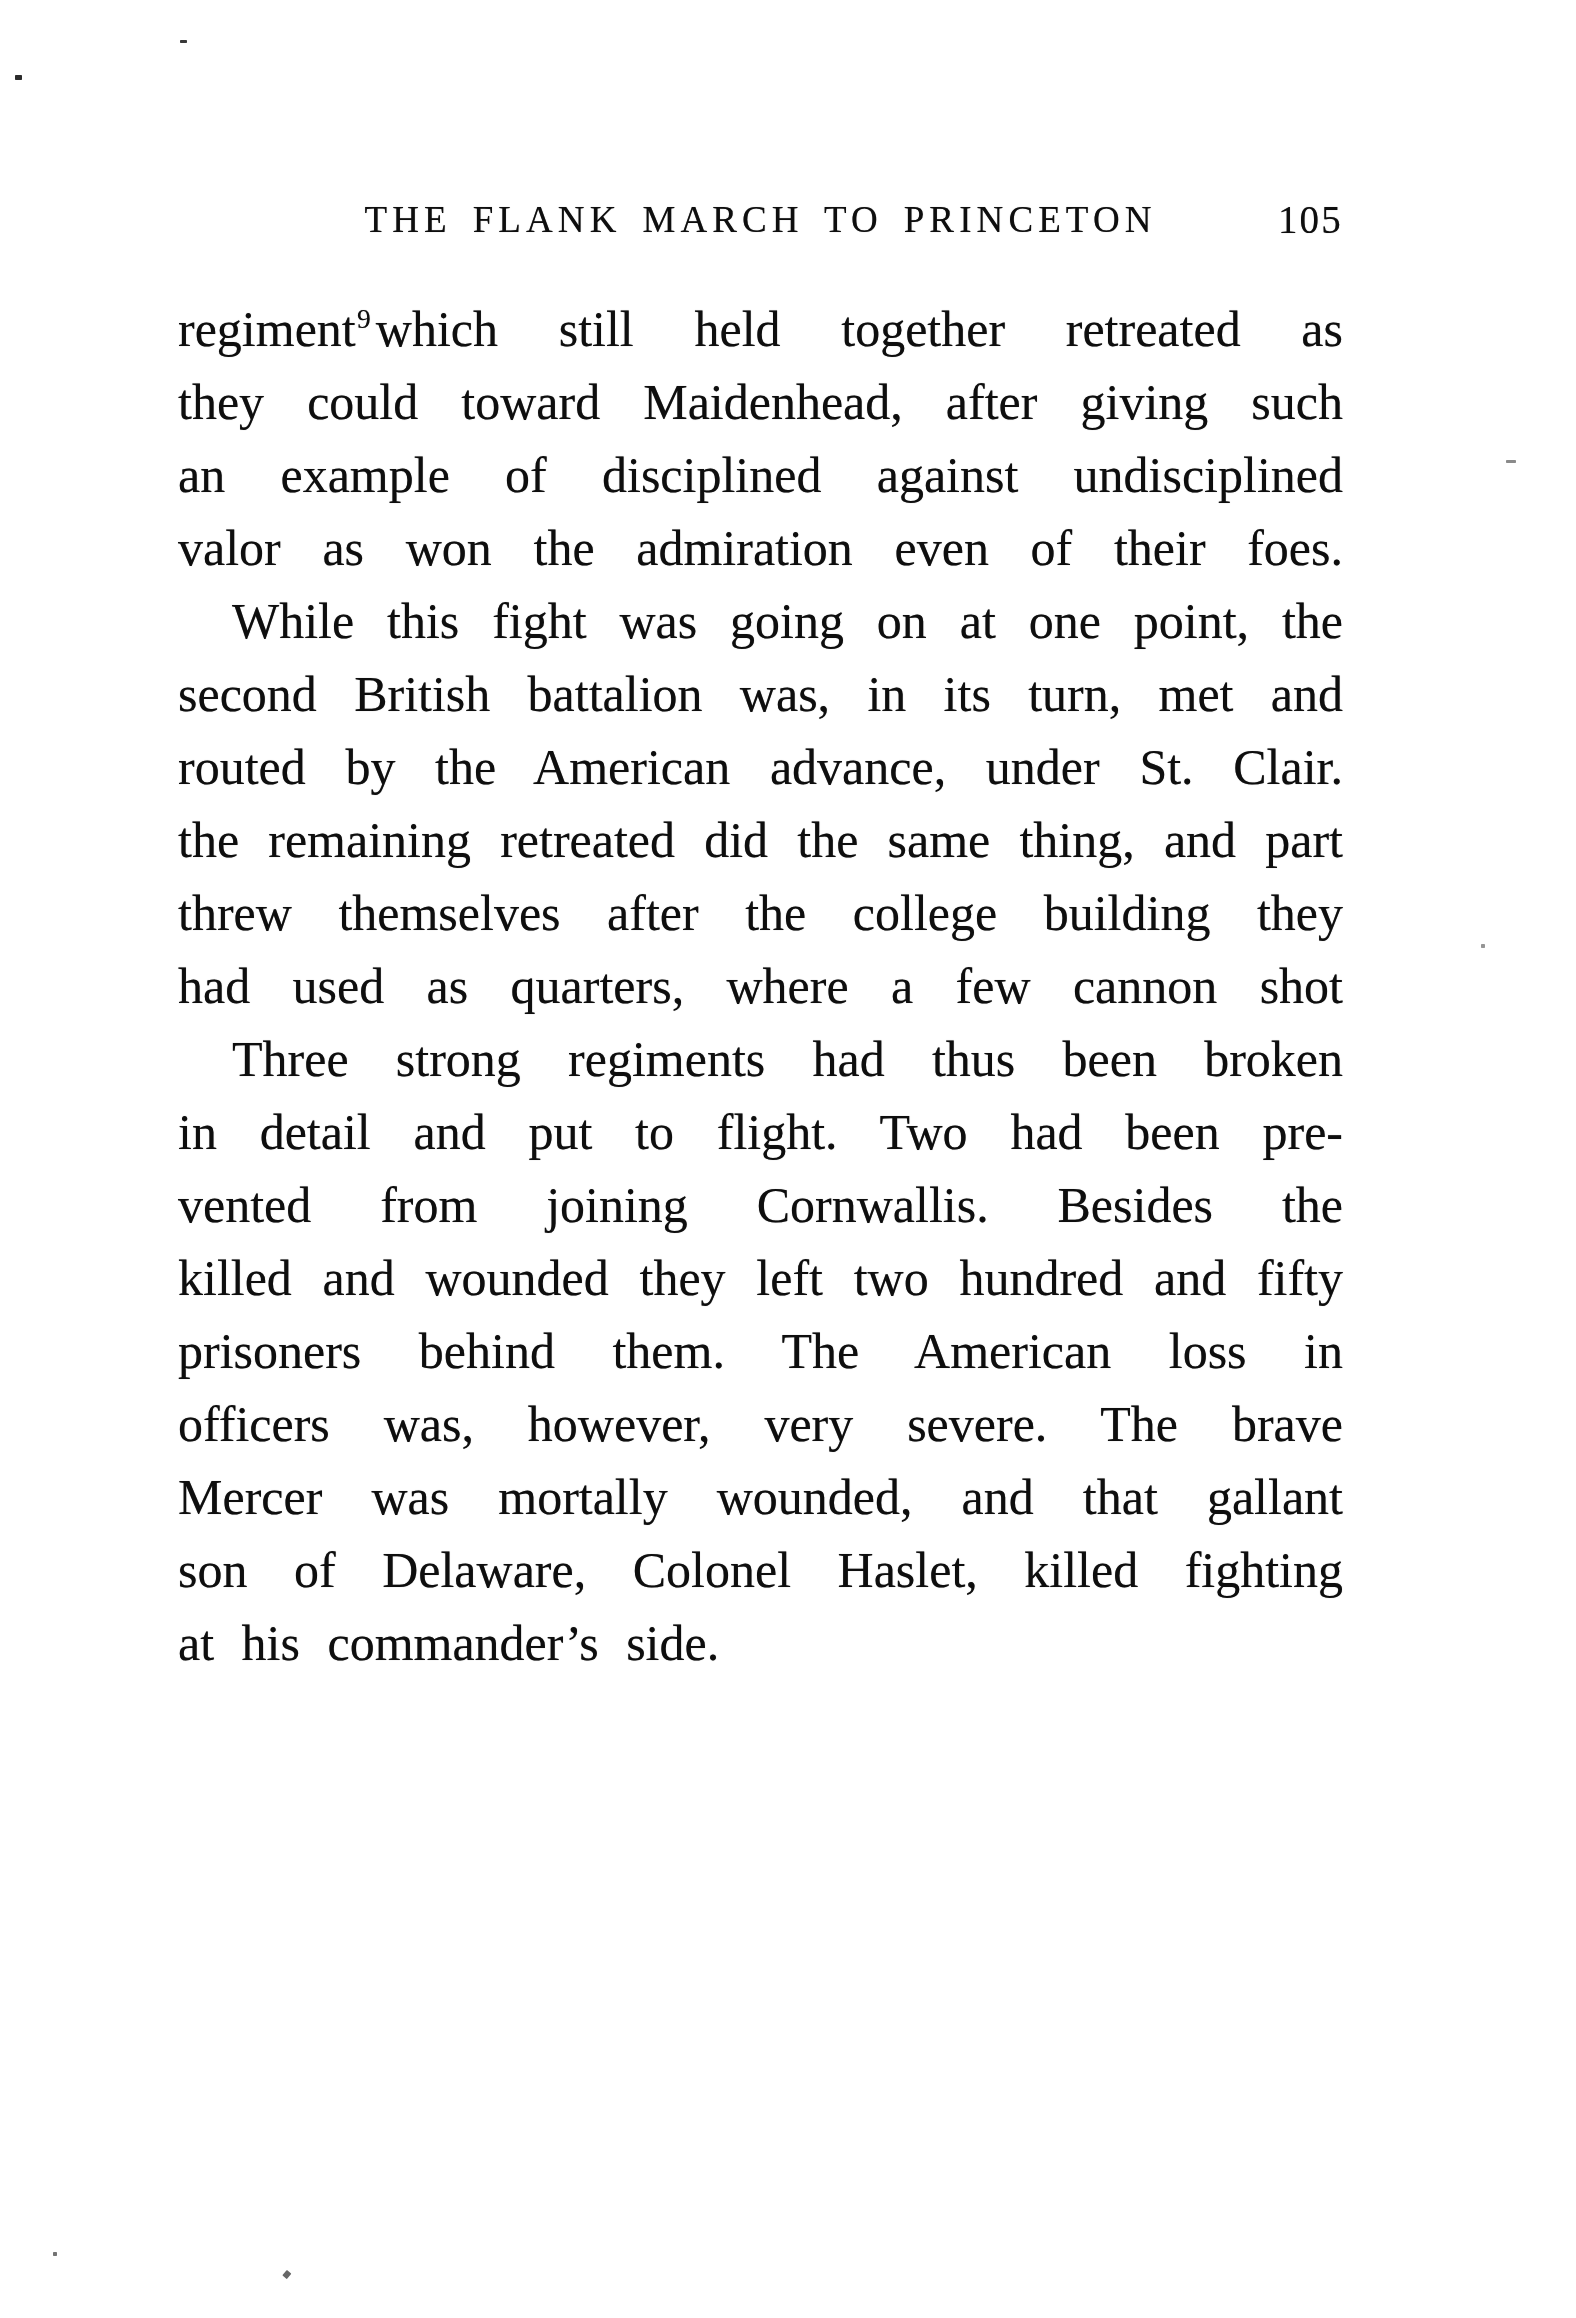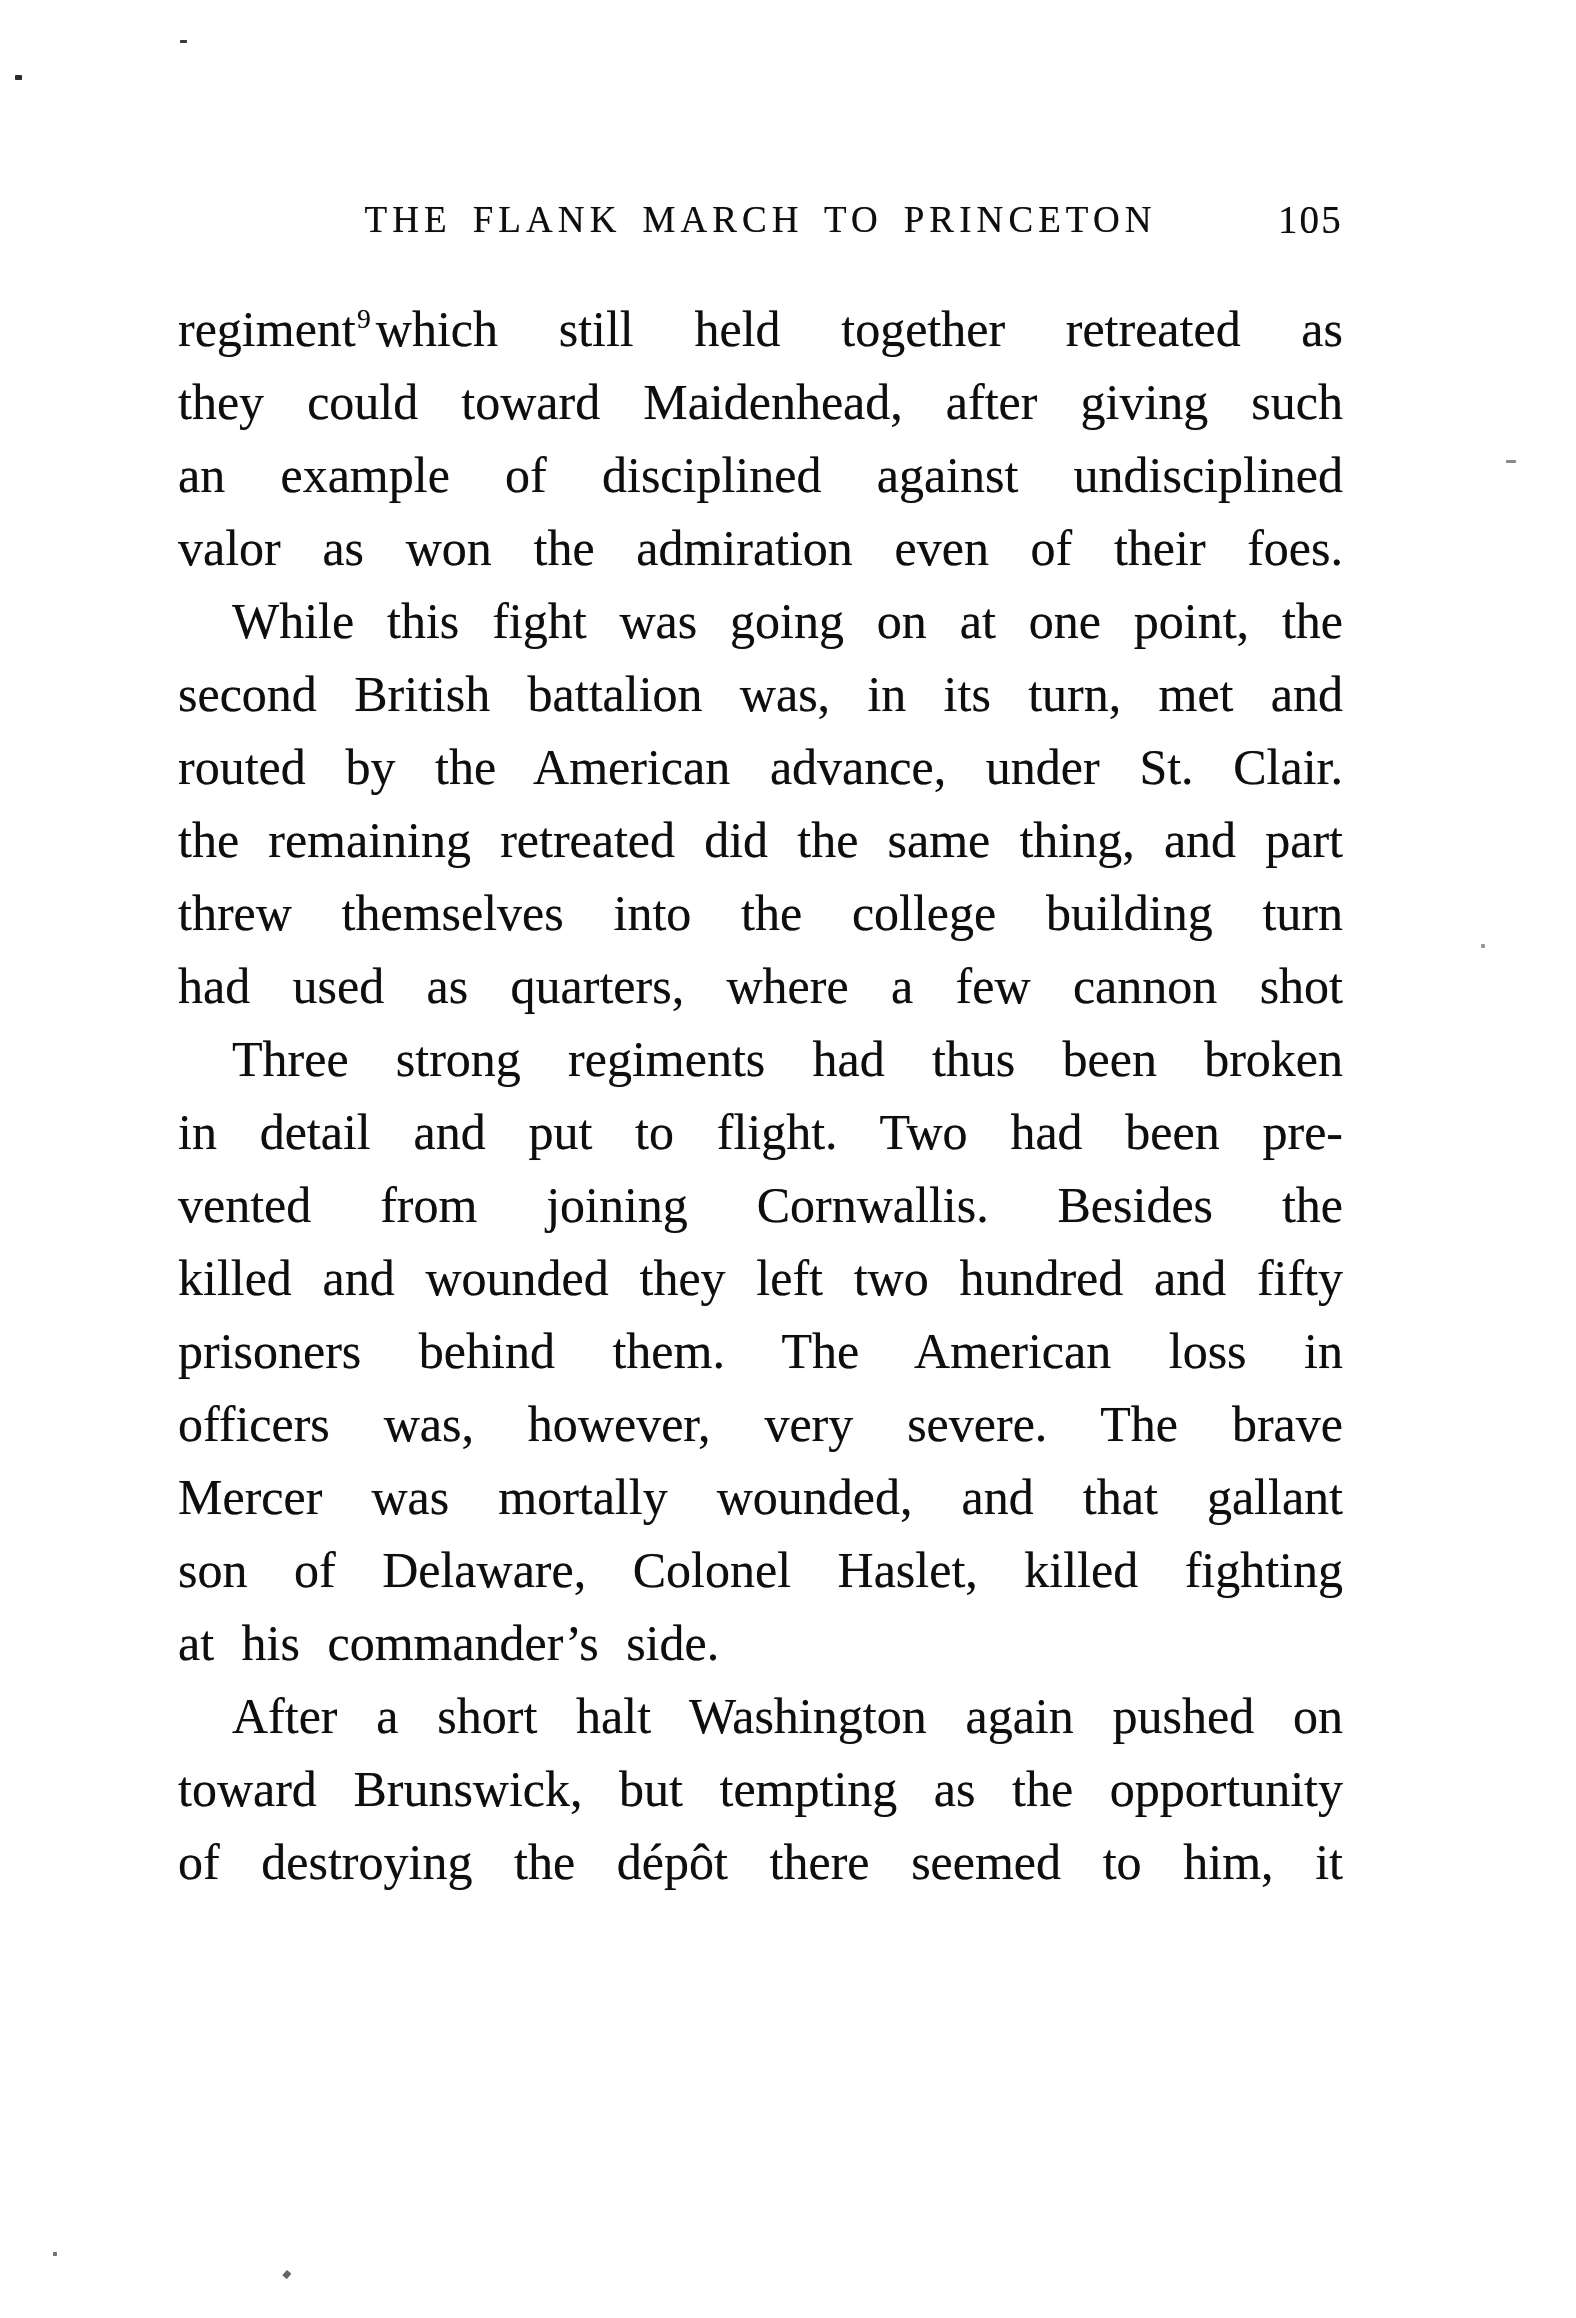--- a/index.html
+++ b/index.html
@@ -104,41 +104,36 @@
       <div class="line">they could toward Maidenhead, after giving such</div>
       <div class="line">an example of disciplined against undisciplined</div>
       <div class="line">valor as won the admiration even of their foes.</div>
     </div>
 
     <div class="paragraph">
       <div class="line indent">While this fight was going on at one point, the</div>
       <div class="line">second British battalion was, in its turn, met and</div>
       <div class="line">routed by the American advance, under St. Clair.</div>
       <div class="line">the remaining retreated did the same thing, and part</div>
-      <div class="line">threw themselves into the college building turn</div>
+      <div class="line">threw themselves after the college building they</div>
       <div class="line">had used as quarters, where a few cannon shot</div>
     </div>
 
     <div class="paragraph">
       <div class="line indent">Three strong regiments had thus been broken</div>
       <div class="line">in detail and put to flight.  Two had been pre-</div>
       <div class="line">vented from joining Cornwallis.  Besides the</div>
       <div class="line">killed and wounded they left two hundred and fifty</div>
       <div class="line">prisoners behind them.  The American loss in</div>
       <div class="line">officers was, however, very severe.  The brave</div>
       <div class="line">Mercer was mortally wounded, and that gallant</div>
       <div class="line">son of Delaware, Colonel Haslet, killed fighting</div>
       <div class="line para-end">at his commander’s side.</div>
     </div>
 
-    <div class="paragraph">
-      <div class="line indent">After a short halt Washington again pushed on</div>
-      <div class="line">toward Brunswick, but tempting as the opportunity</div>
-      <div class="line">of destroying the dépôt there seemed to him, it</div>
-    </div>
 
   </div>
 
   <div class="speck s1"></div>
   <div class="speck s2"></div>
   <div class="speck s3"></div>
   <div class="speck s4"></div>
   <div class="speck s5"></div>
   <div class="speck s6"></div>
 

